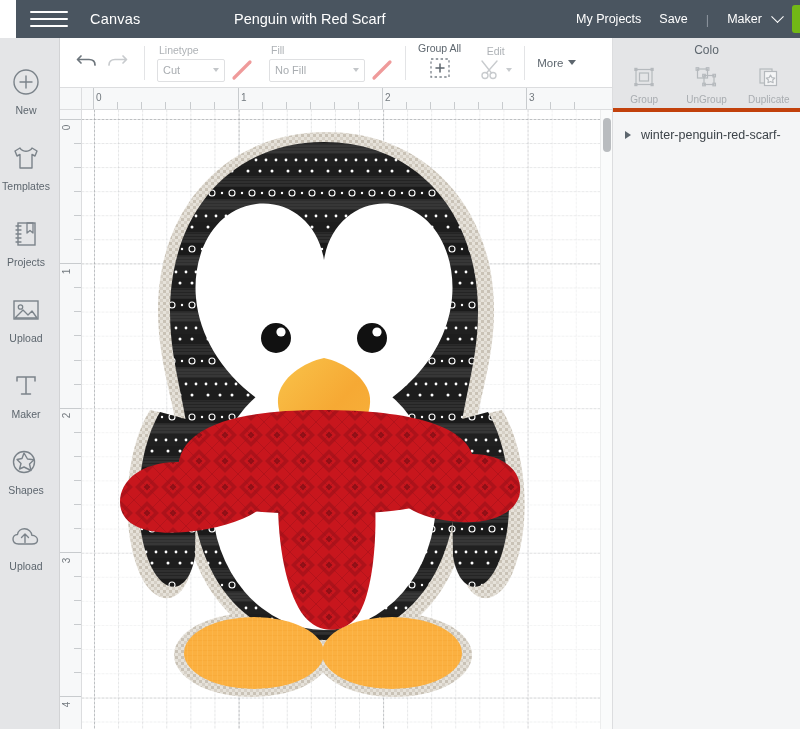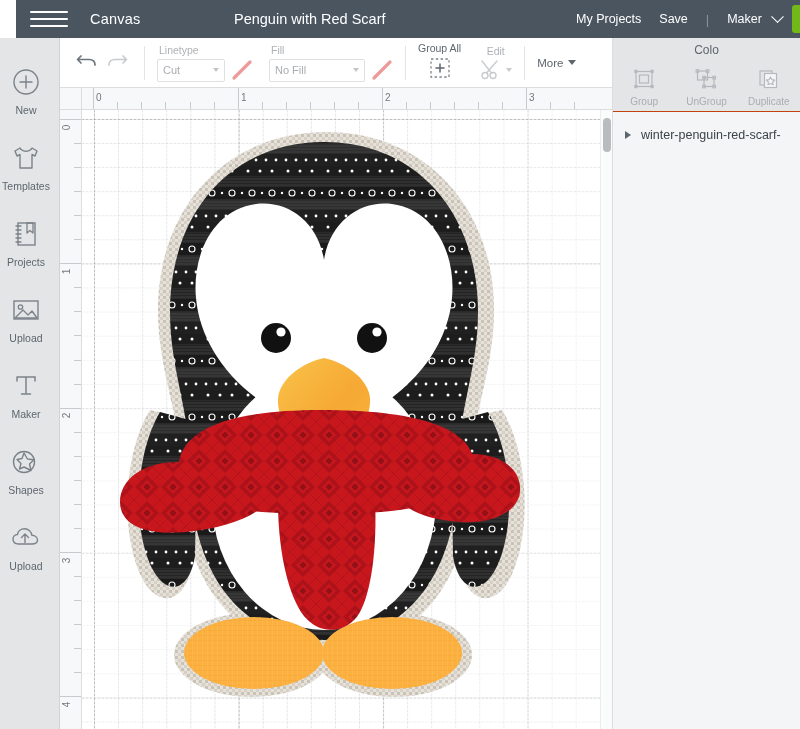--- a/index.html
+++ b/index.html
@@ -151,21 +151,21 @@
   }
   .rtabs { display: flex; height: 26px; background: #e4e5e7; }
   .rtab {
     flex: 1; font-size: 12px; color: #5d666e; display: flex;
     align-items: center; justify-content: center; cursor: pointer;
     border-bottom: 2px solid transparent; white-space: nowrap; overflow: hidden;
   }
   .rtab.active { border-bottom-color: #4a5560; }
   .ractions {
     display: flex; height: 48px; background: #e4e5e7;
-    border-bottom: 1px solid #c2410c;
+    border-bottom: 4px solid #c2410c;
   }
   .raction {
     flex: 1; display: flex; flex-direction: column; align-items: center;
     justify-content: center; cursor: pointer; gap: 3px;
   }
   .raction-lbl { font-size: 10px; color: #a9adb1; }
   .layer-list { background: #f4f5f6; padding-top: 10px; }
   .layer-row {
     display: flex; align-items: center; height: 26px; padding-left: 12px;
     cursor: pointer; gap: 10px;

